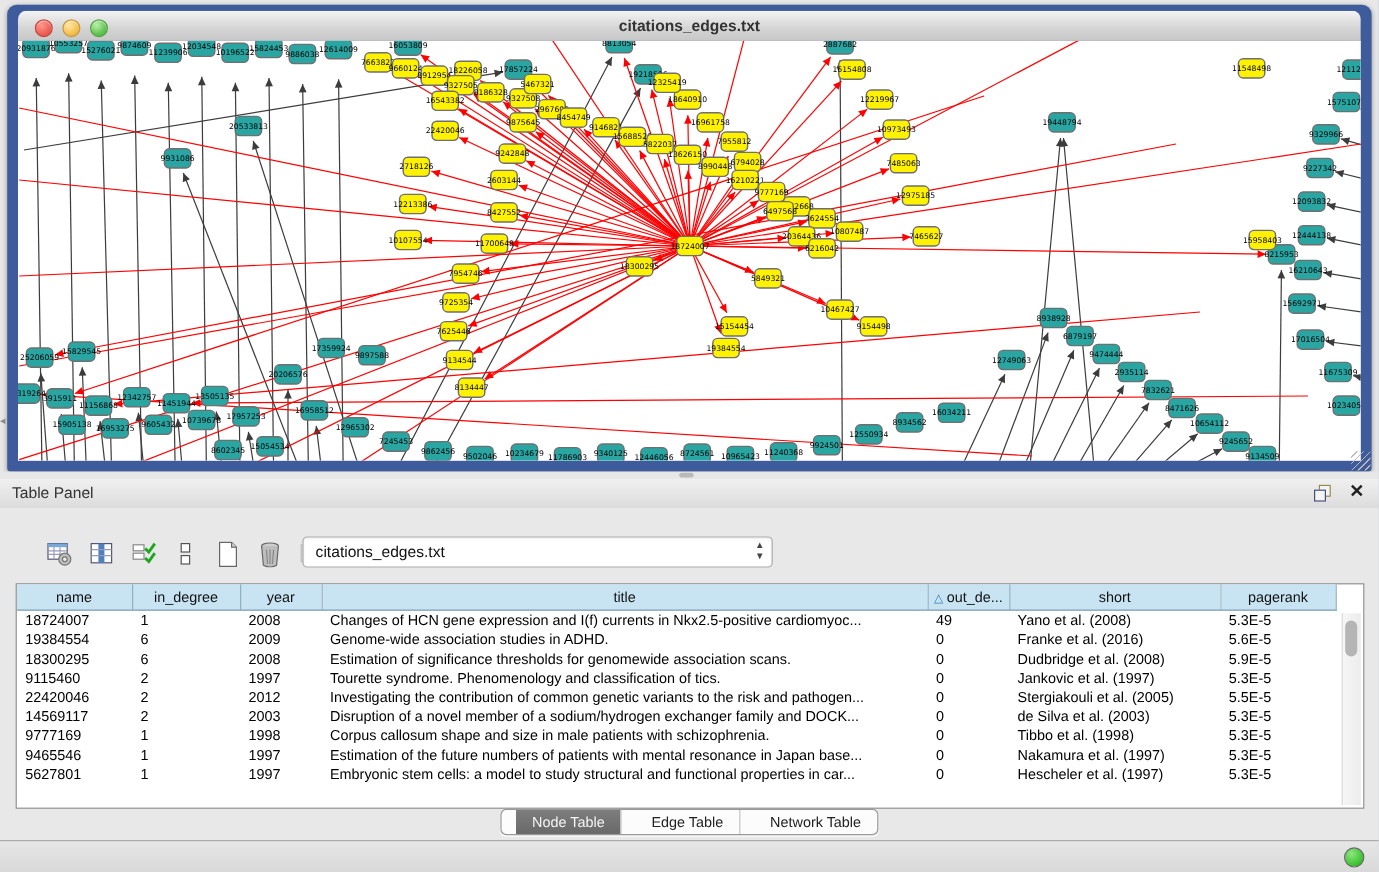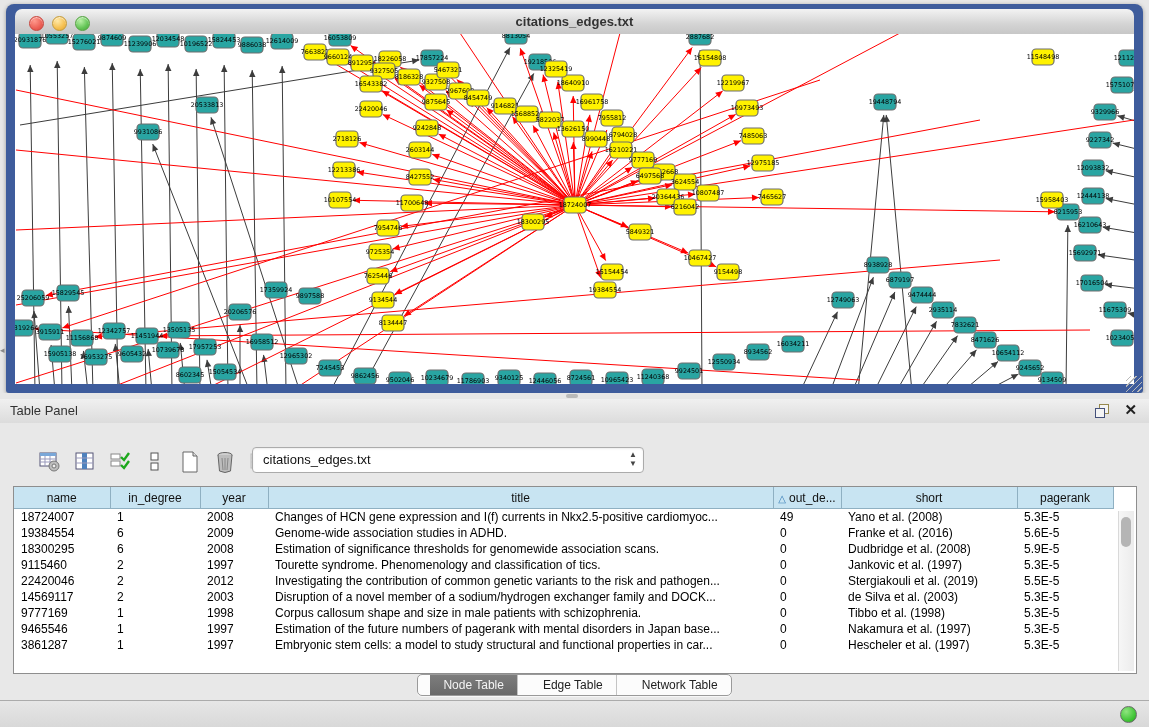--- a/index.html
+++ b/index.html
@@ -742,21 +742,21 @@
               <td>0</td>
               <td>Jankovic et al. (1997)</td>
               <td>5.3E-5</td>
             </tr>
             <tr>
               <td>22420046</td>
               <td>2</td>
               <td>2012</td>
               <td>Investigating the contribution of common genetic variants to the risk and pathogen...</td>
               <td>0</td>
-              <td>Stergiakouli et al. (2019)</td>
+              <td>Stergiakouli et al. (2005)</td>
               <td>5.5E-5</td>
             </tr>
             <tr>
               <td>14569117</td>
               <td>2</td>
               <td>2003</td>
               <td>Disruption of a novel member of a sodium/hydrogen exchanger family and DOCK...</td>
               <td>0</td>
               <td>de Silva et al. (2003)</td>
               <td>5.3E-5</td>
@@ -767,27 +767,27 @@
               <td>1998</td>
               <td>Corpus callosum shape and size in male patients with schizophrenia.</td>
               <td>0</td>
               <td>Tibbo et al. (1998)</td>
               <td>5.3E-5</td>
             </tr>
             <tr>
               <td>9465546</td>
               <td>1</td>
               <td>1997</td>
-              <td>Estimation of the future numbers of pagerank with mental disorders in Japan base...</td>
+              <td>Estimation of the future numbers of patients with mental resonance in Japan base...</td>
               <td>0</td>
               <td>Nakamura et al. (1997)</td>
               <td>5.3E-5</td>
             </tr>
             <tr>
-              <td>3861287</td>
+              <td>5627801</td>
               <td>1</td>
               <td>1997</td>
               <td>Embryonic stem cells: a model to study structural and functional properties in car...</td>
               <td>0</td>
               <td>Hescheler et al. (1997)</td>
               <td>5.3E-5</td>
             </tr>
           </tbody>
       </table>
       <div class="vscroll">

